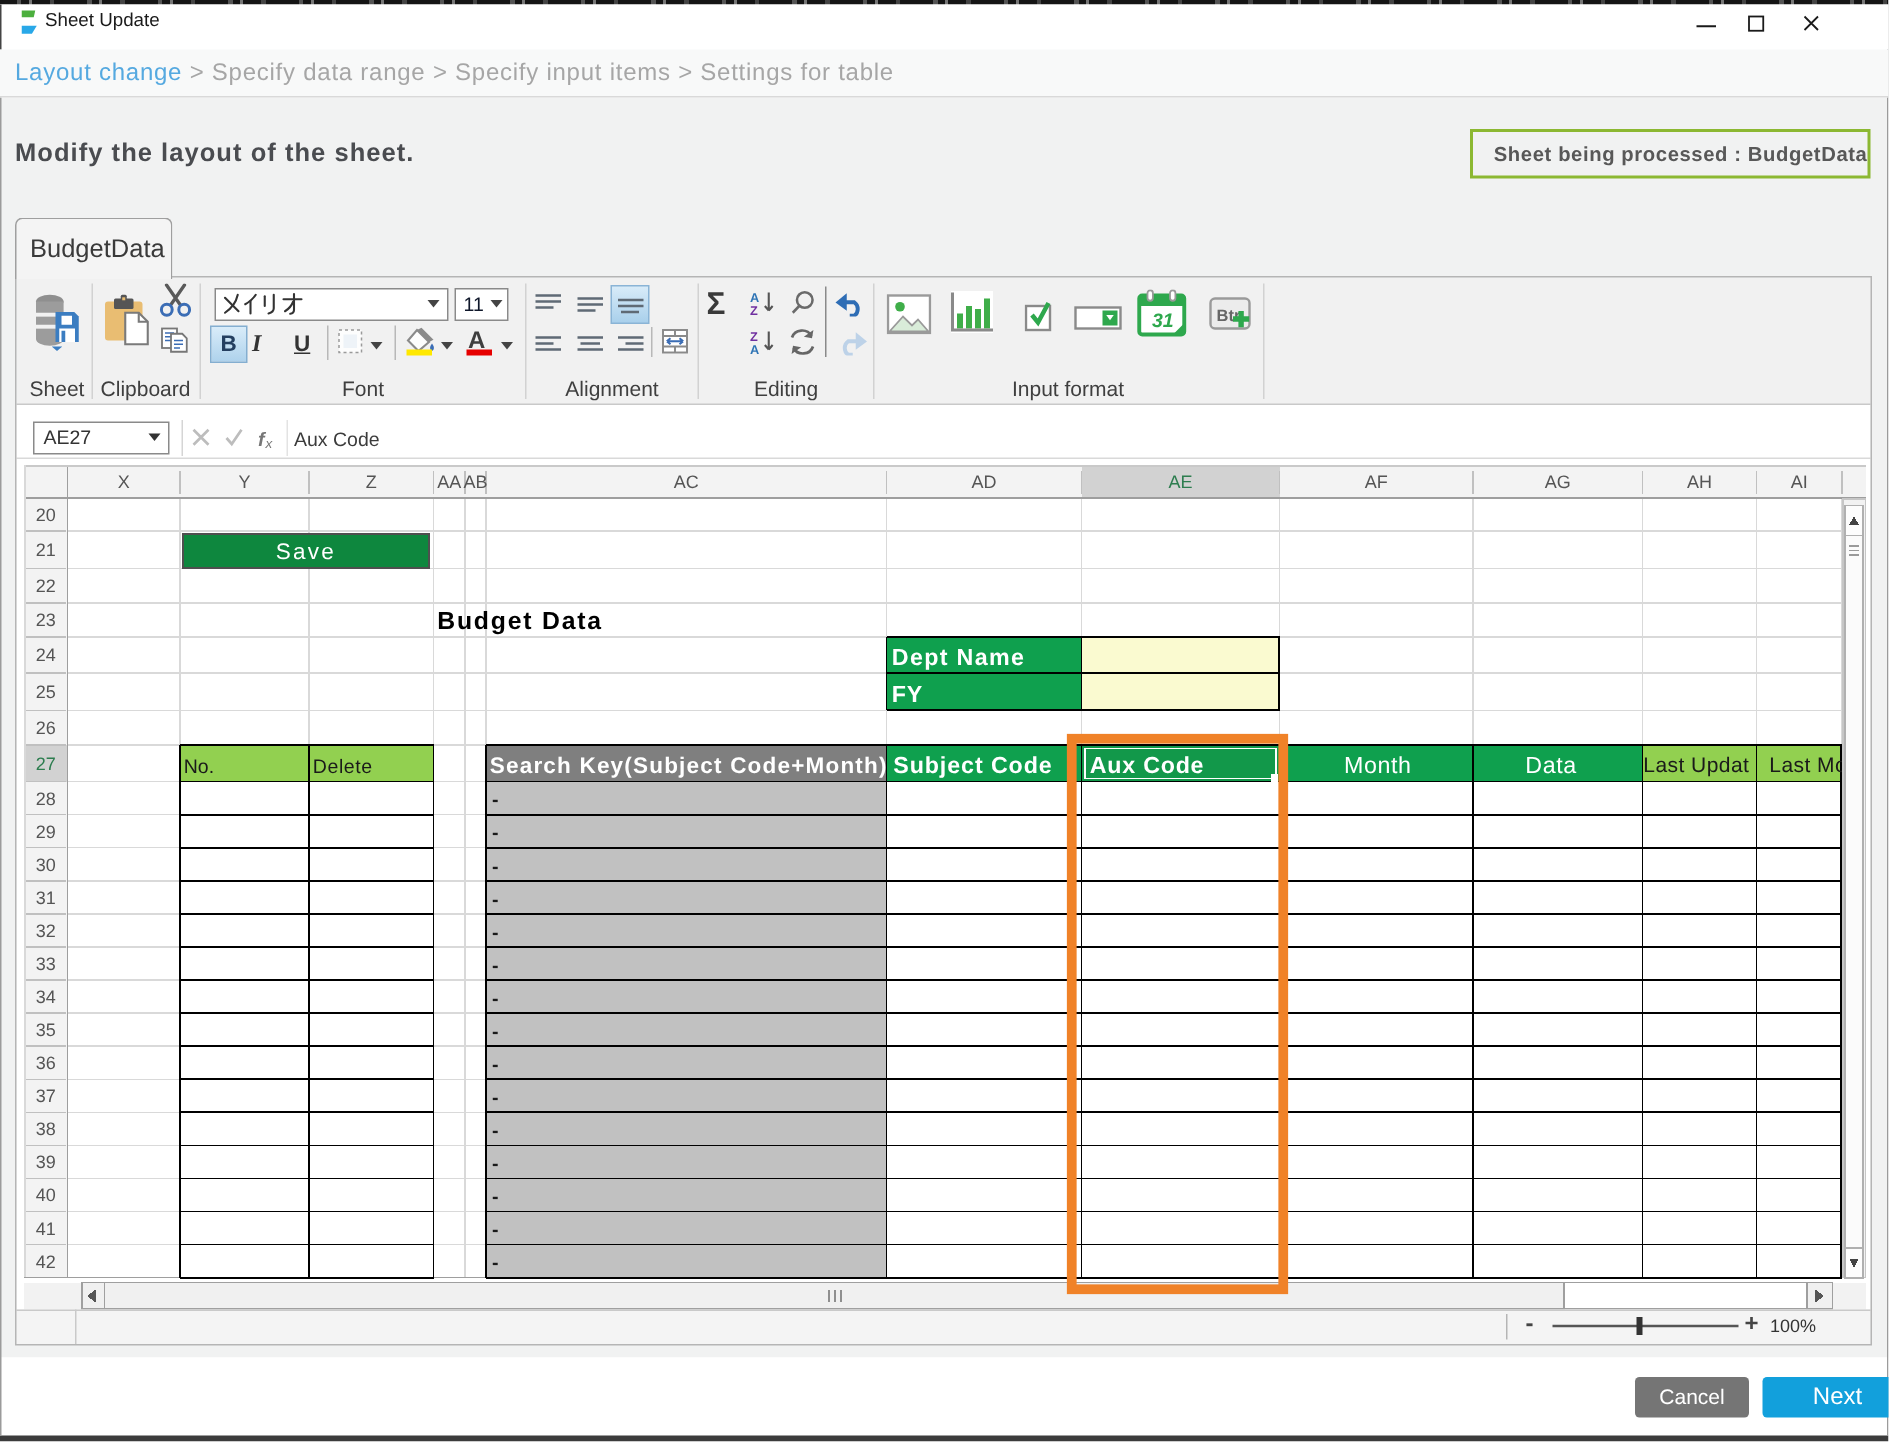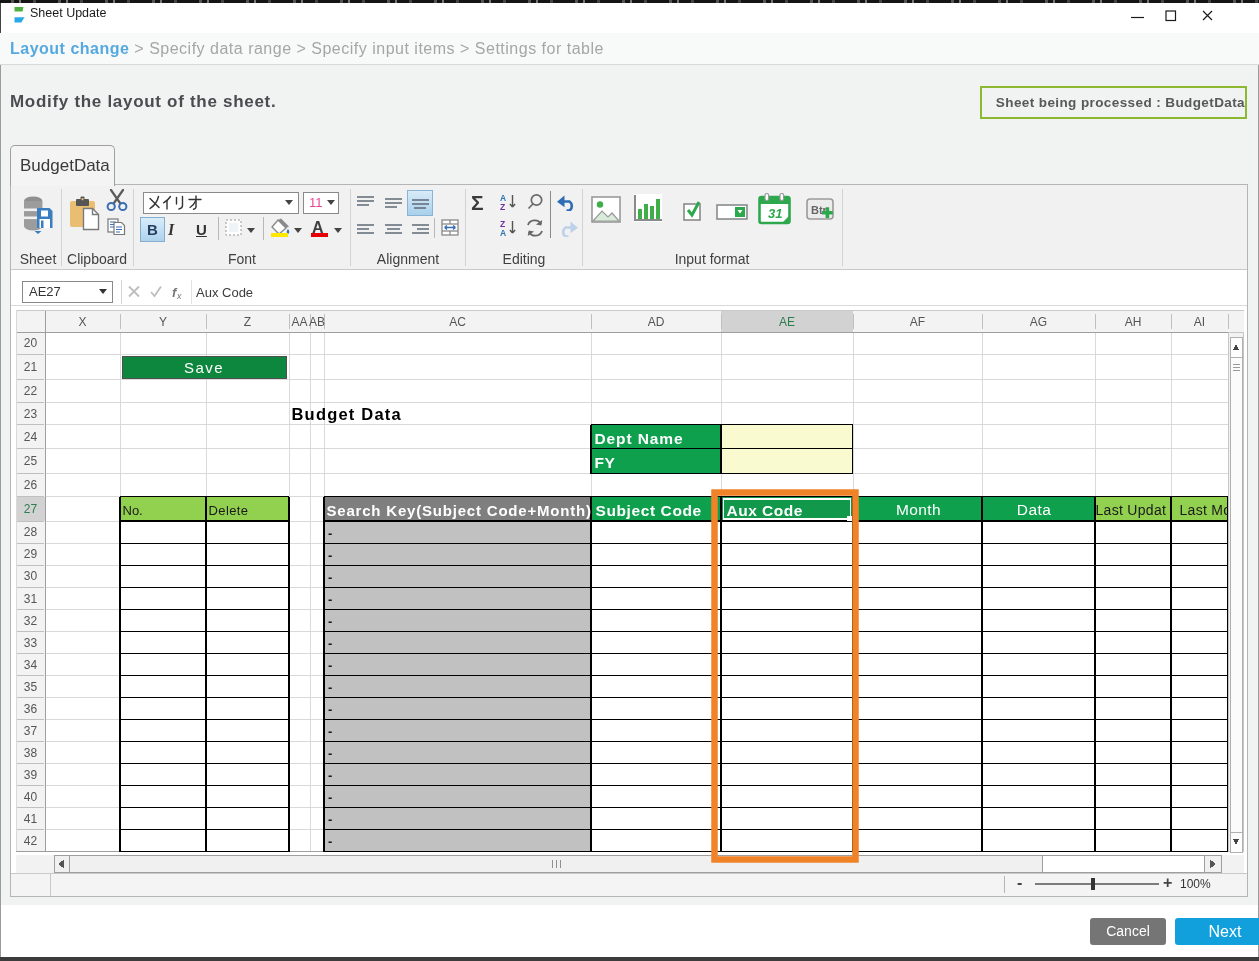--- a/index.html
+++ b/index.html
@@ -2,21 +2,21 @@
 <html><head><meta charset="utf-8"><title>Sheet Update</title>
 <style>
 *{margin:0;padding:0;box-sizing:border-box}
 html,body{width:1259px;height:961px;overflow:hidden}
 body{font-family:"Liberation Sans",sans-serif;background:#fff;position:relative}
 .abs{position:absolute}
 #topstrip{left:0;top:0;width:1259px;height:3px;background:repeating-linear-gradient(90deg,#151515 0 11px,#555 11px 14px,#151515 14px 19px,#777 19px 21px,#151515 21px 33px,#444 33px 36px,#151515 36px 47px)}
 #titlebar{left:0;top:3px;width:1259px;height:30px;background:#fff;border-left:1px solid #444}
 #tbtext{left:30px;top:6px;font-size:12.5px;color:#1a1a1a}
 #breadcrumb{left:0;top:33px;width:1259px;height:32px;background:#f8f9f9;border-bottom:1px solid #d9d9d9;line-height:31px;padding-left:10px;font-size:16px;letter-spacing:0.5px;color:#a6a6a6;white-space:nowrap}
-#breadcrumb b{color:#55a9e0;font-weight:bold}
+#breadcrumb b{color:#55a9e0;font-weight:normal}
 #mainbg{left:0;top:65px;width:1259px;height:840px;background:#f1f2f2}
 #footwhite{left:0;top:905px;width:1259px;height:52px;background:#fff}
 #botstrip{left:0;top:957px;width:1259px;height:4px;background:#3c3c3c}
 #heading{left:10px;top:92px;font-size:17px;font-weight:bold;letter-spacing:0.7px;color:#4a4c50}
 #greenbox{left:980px;top:86px;width:267px;height:33px;border:2px solid #8cb832;text-align:right;line-height:29px;font-size:13.5px;letter-spacing:0.4px;font-weight:bold;color:#585858}
 #tab{left:10px;top:145px;width:105px;height:41px;background:#f4f4f4;border:1px solid #9f9f9f;border-bottom:none;border-radius:5px 5px 0 0;text-align:left;padding-left:9px;line-height:40px;font-size:17px;color:#3a3a3a;z-index:5}
 #panel{left:10px;top:184px;width:1238px;height:713px;border:1px solid #b5b5b5;z-index:4;pointer-events:none}
 #ribbon{left:11px;top:185px;width:1236px;height:85px;background:#f1f1f1;border-bottom:1px solid #c9c9c9}
 #fxbar{left:11px;top:270px;width:1236px;height:36px;background:#fff;border-bottom:1px solid #d9d9d9}
 #gridarea{left:11px;top:306px;width:1236px;height:567px;background:#fff}
@@ -114,21 +114,21 @@
     <path d="M9.5,1.5 C8.5,6 5.5,10.5 1,13.5"></path>
 <path d="M21.5,1.5 C19.5,4.5 17,6.5 14.5,7.8"></path>
     <path d="M18,6 L18,14"></path>
 <path d="M27.5,2.5 L27.5,9"></path>
     <path d="M33.5,1.5 L33.5,10.5 C33.5,12.5 32,13.5 30,14"></path>
 <path d="M40,4.5 L52,4.5"></path>
     <path d="M47,1 L47,11.5 C47,13.2 46,14 44.5,14.2"></path>
     <path d="M46.5,6 C45.5,8.5 43.5,11 41,12.5"></path>
 </svg>
 <div class="dar" style="left:285px;top:200px"></div>
-<div class="combo" style="left:303px;top:192px;width:36px;height:22px;line-height:20px;padding-left:5px;color:#ec4899">11</div>
+<div class="combo" style="left:303px;top:192px;width:36px;height:22px;line-height:20px;padding-left:5px;color:#0f172a">11</div>
 <div class="dar" style="left:327px;top:200px"></div>
 
 <div class="btnB">B</div>
 <div class="fbtn" style="left:168px;top:221px;font-style:italic;font-weight:bold;font-family:'Liberation Serif',serif;font-size:16px">I</div>
 <div class="fbtn" style="left:196px;top:221px;text-decoration:underline;font-weight:bold;font-size:15px">U</div>
 <div class="vsep2" style="left:218px;top:217px;height:23px"></div>
 
 <svg class="abs" style="left:225px;top:219px" width="18" height="18" viewBox="0 0 18 18" xmlns="http://www.w3.org/2000/svg">
 <rect x="1" y="1" width="15" height="15" fill="#fdfdfd" stroke="#9a9a9a" stroke-width="1" stroke-dasharray="2 2"></rect>
 <rect x="4" y="4" width="9" height="9" fill="#eef3f8"></rect>

